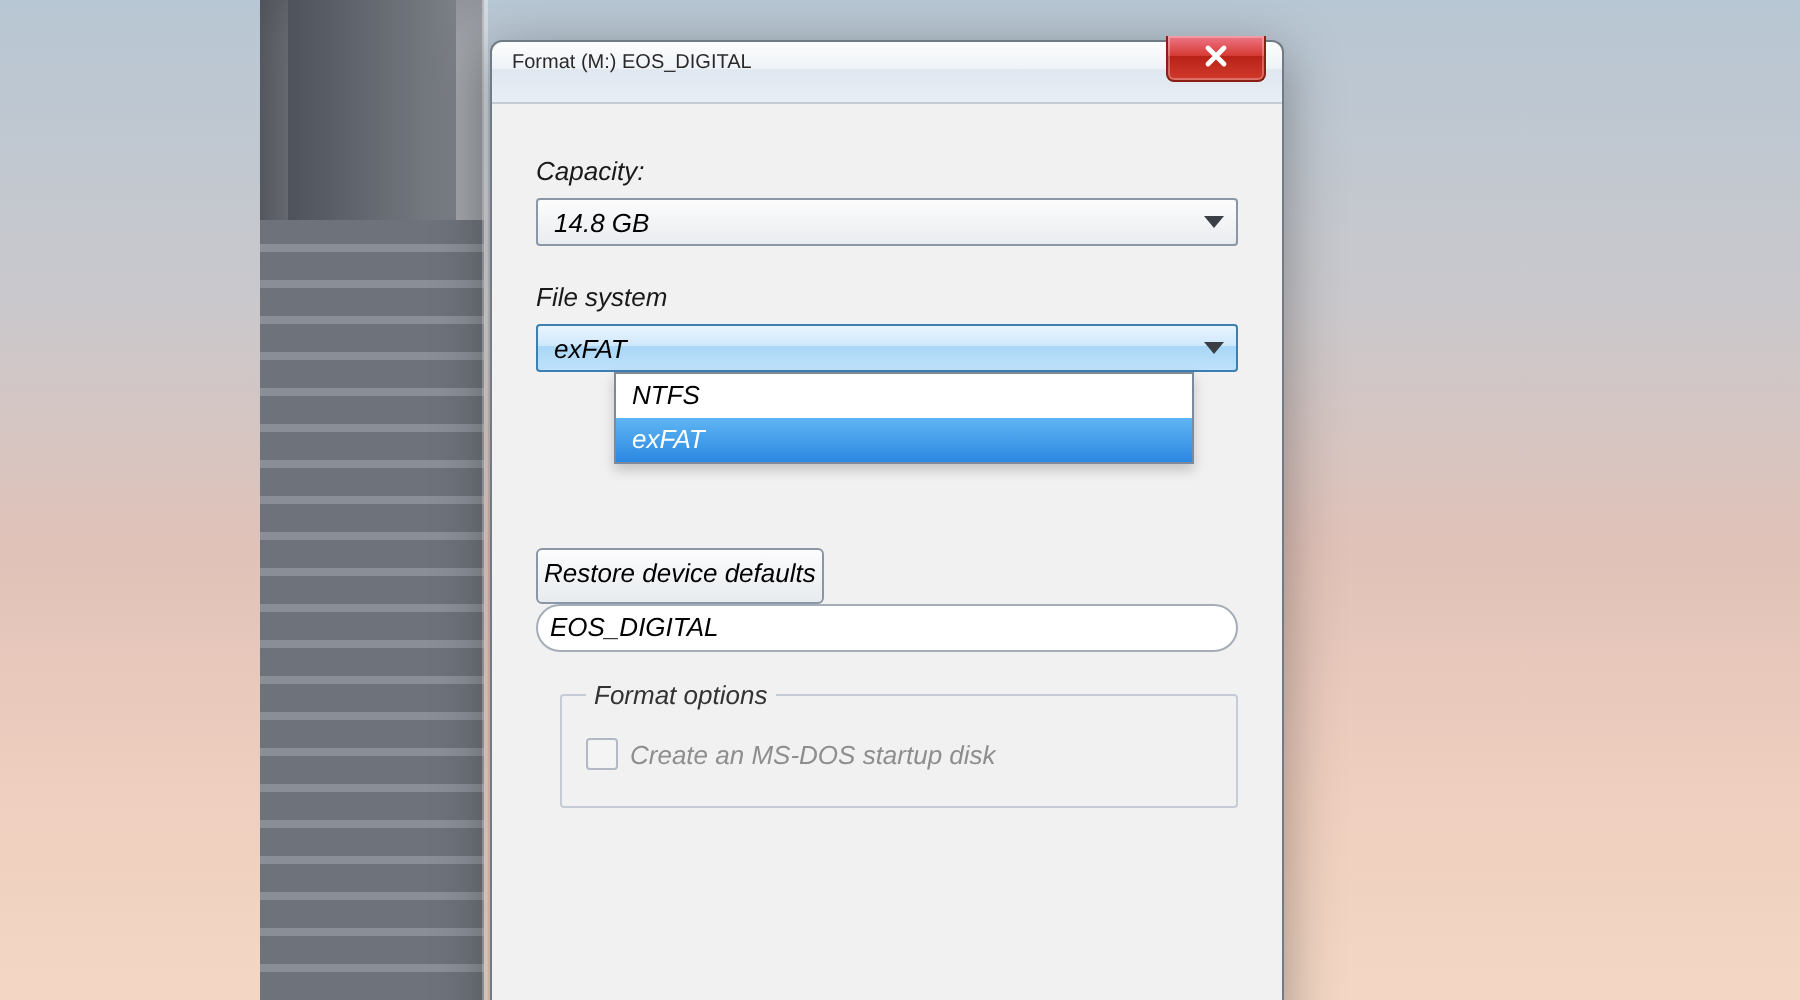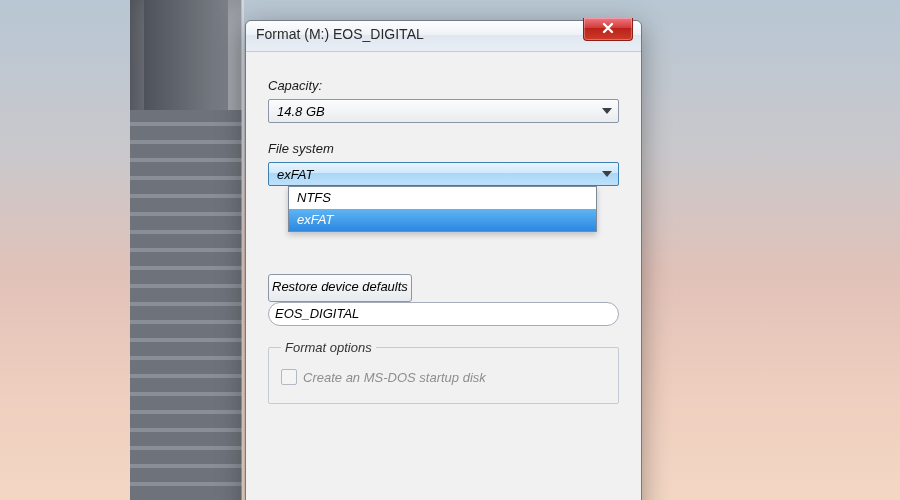--- a/index.html
+++ b/index.html
@@ -19,53 +19,53 @@
   .building .edge{position:absolute;right:-2px;top:0;width:3px;height:100%;
     background:rgba(255,255,255,0.35);}
 
   
   .dialog{position:absolute;left:245px;top:20px;width:395px;height:520px;
     background:#f1f1f1;border:1px solid #707b87;border-radius:6px 6px 0 0;
     box-shadow:0 6px 28px rgba(0,0,0,0.35);}
   .titlebar{height:30px;position:relative;
     background:linear-gradient(180deg,#fdfdfd 0%,#eef2f7 45%,#dfe7f0 46%,#e9eef5 100%);
     border-bottom:1px solid #c4ccd6;border-radius:6px 6px 0 0;}
-  .title-text{position:absolute;left:10px;top:5px;font-size:14px;color:#2a2a2a;}
+  .title-text{position:absolute;left:10px;top:5px;font-size:10px;color:#2a2a2a;}
   .close-btn{position:absolute;right:8px;top:-3px;width:48px;height:22px;
     background:linear-gradient(180deg,#e78 0%,#d53a33 45%,#b92218 46%,#cf3a2c 100%);
     border:1px solid #8a1f17;border-top:none;border-radius:0 0 4px 4px;
     box-shadow:inset 0 0 0 1px rgba(255,255,255,0.28);
     display:flex;align-items:center;justify-content:center;}
   .close-btn svg{width:12px;height:12px;}
   .close-btn svg path{stroke:#fff;stroke-width:2.4;fill:none;stroke-linecap:round;}
 
   .content{padding:22px 22px 0 22px;font-style:italic;}
   .label{margin:4px 0 6px 0;color:#1a1a1a;}
   .combo{position:relative;width:100%;height:24px;border:1px solid #8b97a6;border-radius:2px;
     background:linear-gradient(180deg,#fcfcfd,#e9ecef);display:flex;align-items:center;
     padding:0 22px 0 8px;box-sizing:border-box;cursor:default;text-align:center;}
   .combo .arrow{position:absolute;right:6px;top:50%;transform:translateY(-50%);
     border-left:5px solid transparent;border-right:5px solid transparent;
     border-top:6px solid #3a3f46;}
   .combo.open{border-color:#3c7fb1;
     background:linear-gradient(180deg,#e9f4fe 0%,#cfe8fb 45%,#a9d7f6 46%,#bfe1fb 100%);}
-  .dropdown{position:absolute;left:20px;right:22px;border:1px solid #7c8a9b;
+  .dropdown{position:absolute;left:39px;right:22px;border:1px solid #7c8a9b;
     background:#fff;z-index:5;box-shadow:0 3px 6px rgba(0,0,0,0.2);}
   .dropdown .opt{padding:2px 8px;line-height:18px;}
   .dropdown .opt.sel{background:#2f8ae6;
     background:linear-gradient(180deg,#5fb5f2,#2b88e2);color:#fff;}
 
   .btn{display:inline-block;height:26px;padding:0 3px;border:1px solid #8b97a6;
     border-radius:3px;background:linear-gradient(180deg,#fcfcfd,#e7ebee);
     line-height:24px;cursor:default;}
 
   .textfield{width:100%;height:24px;border:1px solid #a4adb8;background:#fff;
     padding:0 6px;box-sizing:border-box;line-height:22px;border-radius:12px;}
 
-  fieldset.opts{border:1px solid #c4cbd4;border-radius:2px;margin:14px 0 0 0;
+  fieldset.opts{border:1px solid #c4cbd4;border-radius:2px;margin:14px 0 0 12px;
     padding:10px 24px 14px 12px;}
   fieldset.opts legend{padding:0 4px;color:#333;}
   .chk{display:flex;align-items:center;gap:6px;margin:4px 0;}
   .chkbox{width:14px;height:14px;border:1px solid #7e8a99;background:#fff;
     display:flex;align-items:center;justify-content:center;border-radius:2px;}
   .chkbox.checked::after{content:"";width:8px;height:4px;border-left:2px solid #2458a5;
     border-bottom:2px solid #2458a5;transform:rotate(-50deg) translate(0,-1px);}
   .chk.disabled{color:#8e8e8e;}
   .chk.disabled .chkbox{border-color:#b3b9c2;background:#f4f4f4;}
 </style>

